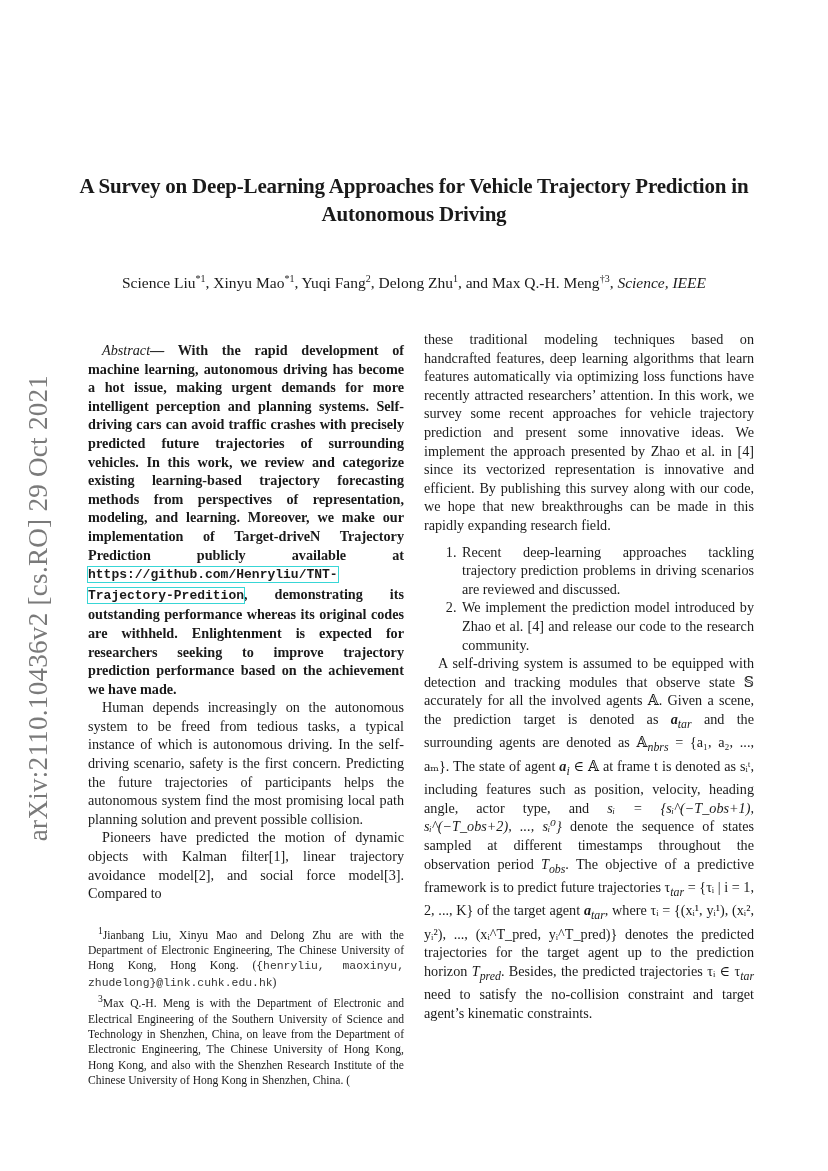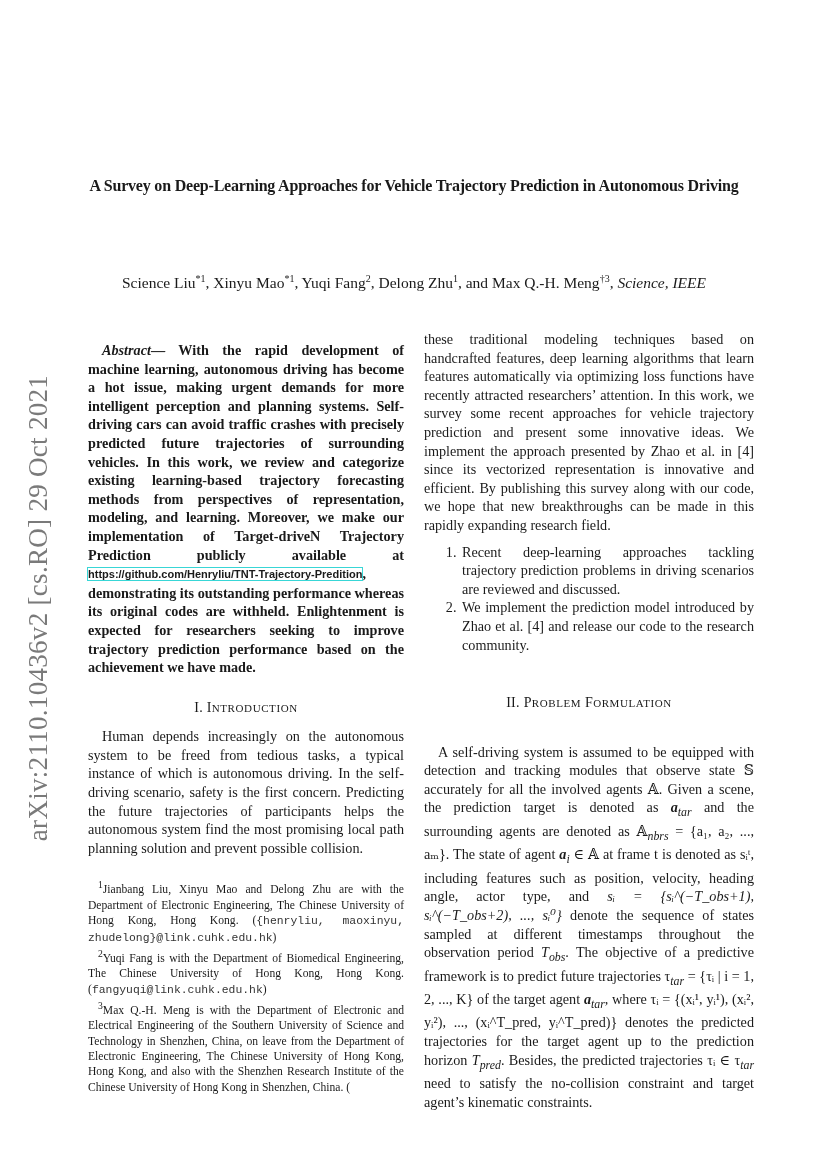--- a/index.html
+++ b/index.html
@@ -1,34 +1,34 @@
 <!DOCTYPE html>
 <html><head>
 <meta charset="utf-8">
 <style>
   html, body { margin:0; padding:0; background:#fff; }
   body { width:828px; height:1171px; position:relative; overflow:hidden;
          font-family:"Liberation Serif","DejaVu Serif",serif; color:#1a1a1a; }
   .title { position:absolute; left:60px; top:172px; width:708px; text-align:center;
-           font-weight:bold; font-size:16px; line-height:28px; letter-spacing:-0.2px; }
+           font-weight:bold; font-size:21px; line-height:28px; letter-spacing:-0.2px; }
   .authors { position:absolute; left:60px; top:273px; width:708px; text-align:center;
              font-size:15.5px; line-height:20px; }
   .authors sup { font-size:10px; line-height:0; }
   .authors em { font-style:italic; }
   .watermark { position:absolute; left:24px; top:365px; width:28px; height:485px; }
   .watermark span { position:absolute; left:50%; top:50%; white-space:nowrap;
                     transform:translate(-50%,-50%) rotate(-90deg);
                     font-size:27px; color:#7a7a7a; letter-spacing:0.3px; }
   .col { position:absolute; font-size:14.2px; line-height:18.6px; text-align:justify; }
   .colL { left:88px; top:341px; width:316px; }
   .colR { left:424px; top:330px; width:330px; }
   .abstract { font-weight:bold; hyphens:auto; }
-  .abstract .label { font-style:italic; font-weight:bold; }
-  .link { font-family:Liberation Sans, sans-serif; font-weight:bold;
-          font-size:11px; outline:1.5px solid #38d6d6; outline-offset:0px; }
+  .abstract .label { font-style:italic; font-weight:normal; }
+  .link { font-family:Liberation Mono, monospace; font-weight:bold;
+          font-size:13px; outline:1.5px solid #38d6d6; outline-offset:0px; }
   .section { text-align:center; font-size:14px; margin:22px 0 10px 0; letter-spacing:0.3px; }
   .sc { font-size:11px; letter-spacing:0.6px; }
   p { margin:0; text-indent:14px; }
   .footnotes { font-size:11.6px; line-height:15.4px; margin-top:20px; }
   .footnotes p { text-indent:10px; }
   .mono { font-family:"Liberation Mono","DejaVu Sans Mono",monospace; font-size:11.4px; color:#333; }
   ol { margin:8px 0 0 0; padding:0 0 0 36px; }
   ol li { margin:0; padding-left:2px; }
   .math i { font-style:italic; }
   .bf { font-weight:bold; font-style:italic; }
@@ -48,41 +48,32 @@
   <span>Yuqi Fang</span><sup>2</sup>,
   <span>Delong Zhu</span><sup>1</sup>,
   <span>and</span>
   <span>Max Q.-H. Meng</span><sup>†3</sup>,
   <em>Science, IEEE</em>
 </div>
 
 <div class="col colL">
   <p class="abstract"><span class="label">Abstract</span><span>—</span><span> With the rapid development of machine learning, autonomous driving has become a hot issue, making urgent demands for more intelligent perception and planning systems. Self-driving cars can avoid traffic crashes with precisely predicted future trajectories of surrounding vehicles. In this work, we review and categorize existing learning-based trajectory forecasting methods from perspectives of representation, modeling, and learning. Moreover, we make our implementation of Target-driveN Trajectory Prediction publicly available at </span><a class="link">https://github.com/Henryliu/TNT-Trajectory-Predition</a><span>, demonstrating its outstanding performance whereas its original codes are withheld. Enlightenment is expected for researchers seeking to improve trajectory prediction performance based on the achievement we have made.</span></p>
 
-  <div class="section">
-    <span>I.</span>
-    <span>I</span><span class="sc">NTRODUCTION</span>
-  </div>
 
   <p>Human depends increasingly on the autonomous system to be freed from tedious tasks, a typical instance of which is autonomous driving. In the self-driving scenario, safety is the first concern. Predicting the future trajectories of participants helps the autonomous system find the most promising local path planning solution and prevent possible collision.</p>
+  <p>Pioneers have predicted the motion of dynamic objects with Kalman filter[1], linear trajectory avoidance model[2], and social force model[3]. Compared to</p>
 
   <div class="footnotes">
     <p><sup>1</sup><span>Jianbang Liu, Xinyu Mao and Delong Zhu are with the Department of Electronic Engineering, The Chinese University of Hong Kong, Hong Kong. (</span><span class="mono">{henryliu, maoxinyu, zhudelong}@link.cuhk.edu.hk</span><span>)</span></p>
-    <p><sup>2</sup><span>Yuqi Fang is with the Department of Biomedical Engineering, The Chinese University of Hong Kong, Hong Kong. (</span><span class="mono">fangyuqi@link.cuhk.edu.hk</span><span>)</span></p>
     <p><sup>3</sup><span>Max Q.-H. Meng is with the Department of Electronic and Electrical Engineering of the Southern University of Science and Technology in Shenzhen, China, on leave from the Department of Electronic Engineering, The Chinese University of Hong Kong, Hong Kong, and also with the Shenzhen Research Institute of the Chinese University of Hong Kong in Shenzhen, China. (</span></p>
   </div>
 </div>
 
 <div class="col colR">
   <p style="text-indent:0">these traditional modeling techniques based on handcrafted features, deep learning algorithms that learn features automatically via optimizing loss functions have recently attracted researchers’ attention. In this work, we survey some recent approaches for vehicle trajectory prediction and present some innovative ideas. We implement the approach presented by Zhao et al. in [4] since its vectorized representation is innovative and efficient. By publishing this survey along with our code, we hope that new breakthroughs can be made in this rapidly expanding research field.</p>
   <ol>
     <li>Recent deep-learning approaches tackling trajectory prediction problems in driving scenarios are reviewed and discussed.</li>
     <li>We implement the prediction model introduced by Zhao et al. [4] and release our code to the research community.</li>
   </ol>
 
-  <div class="section" style="margin-top:40px;margin-bottom:30px">
-    <span>II.</span>
-    <span>P</span><span class="sc">ROBLEM</span>
-    <span>F</span><span class="sc">ORMULATION</span>
-  </div>
 
   <p class="math"><span>A self-driving system is assumed to be equipped with detection and tracking modules that observe state 𝕊 accurately for all the involved agents 𝔸. Given a scene, the prediction target is denoted as </span><span class="bf">a</span><sub><i>tar</i></sub><span> and the surrounding agents are denoted as 𝔸</span><sub><i>nbrs</i></sub><span> = {a₁, a₂, ..., aₘ}. The state of agent </span><span class="bf">a</span><sub><i>i</i></sub><span> ∈ 𝔸 at frame t is denoted as sᵢᵗ, including features such as position, velocity, heading angle, actor type, and </span><i>sᵢ = {sᵢ^(−T_obs+1), sᵢ^(−T_obs+2), ..., sᵢ⁰}</i><span> denote the sequence of states sampled at different timestamps throughout the observation period </span><i>T</i><sub><i>obs</i></sub><span>. The objective of a predictive framework is to predict future trajectories τ</span><sub><i>tar</i></sub><span> = {τᵢ | i = 1, 2, ..., K} of the target agent </span><span class="bf">a</span><sub><i>tar</i></sub><span>, where τᵢ = {(xᵢ¹, yᵢ¹), (xᵢ², yᵢ²), ..., (xᵢ^T_pred, yᵢ^T_pred)} denotes the predicted trajectories for the target agent up to the prediction horizon </span><i>T</i><sub><i>pred</i></sub><span>. Besides, the predicted trajectories τᵢ ∈ τ</span><sub><i>tar</i></sub><span> need to satisfy the no-collision constraint and target agent’s kinematic constraints.</span></p>
 </div>
 
 </body></html>

